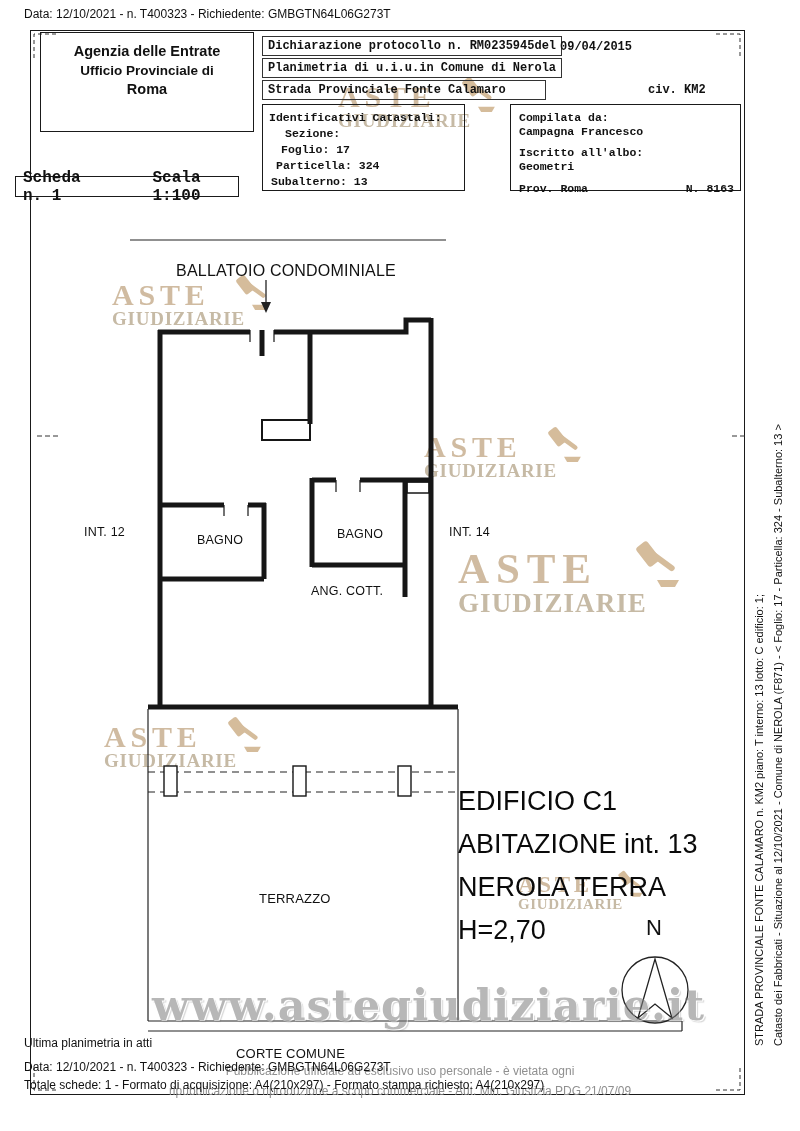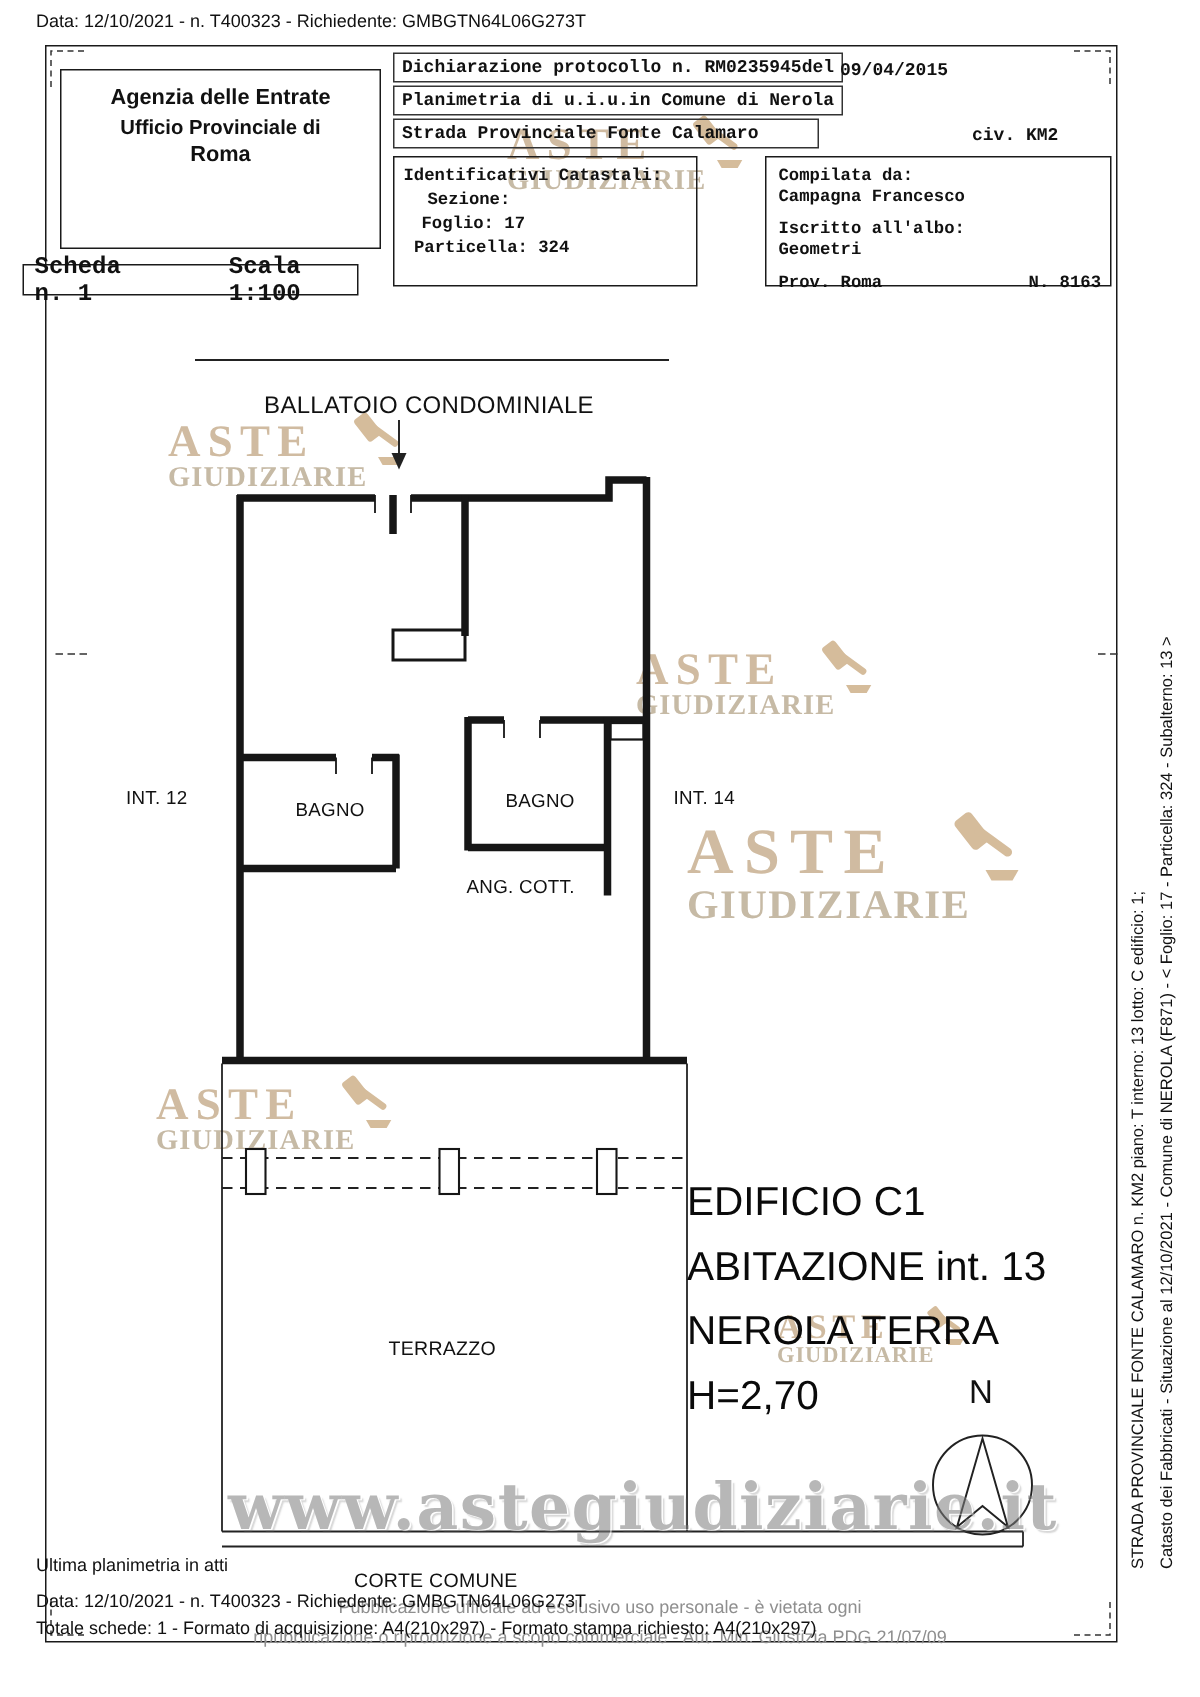--- a/index.html
+++ b/index.html
@@ -8,21 +8,21 @@
     font-family:"Liberation Sans",sans-serif;color:#111;
   }
   .mono{font-family:"Liberation Mono","DejaVu Sans Mono",monospace;font-weight:bold;}
 
   .frame{position:absolute;left:30px;top:30px;width:713px;height:1063px;border:1.5px solid #1a1a1a;z-index:0;}
   .top-line{position:absolute;left:24px;top:7px;font-size:12px;z-index:3;}
 
   .plan-svg{position:absolute;left:0;top:0;z-index:2;pointer-events:none;}
 
   
-  .agency-box{position:absolute;left:40px;top:46px;width:214px;height:120px;border:1.3px solid #1a1a1a;
+  .agency-box{position:absolute;left:40px;top:32px;width:214px;height:100px;border:1.3px solid #1a1a1a;
     box-sizing:border-box;text-align:center;font-weight:bold;padding-top:10px;z-index:3;background:transparent;}
   .agency-l1{font-size:14.5px;margin-bottom:4px;}
   .agency-l2{font-size:16.5px;margin-bottom:7px;letter-spacing:.2px;}
   .agency-l3{font-size:13.5px;margin-bottom:3px;}
   .agency-l4{font-size:14.5px;}
 
   .prot{position:absolute;left:262px;z-index:3;}
   .prot1{top:35px}.prot2{top:57px}.prot3{top:79px}
   .boxed{display:inline-block;border:1px solid #333;padding:2px 5px;min-width:272px;
     font-family:"Liberation Mono","DejaVu Sans Mono",monospace;font-weight:bold;font-size:12px;}
@@ -249,20 +249,21 @@
 <div class="prot prot3">
   <span class="boxed">Strada Provinciale Fonte Calamaro</span>
 </div>
 <div class="civ mono">civ. KM2</div>
 
 <div class="ident-box mono">
   <div class="i0">Identificativi Catastali:</div>
   <div class="i1">Sezione:</div>
   <div class="i2">Foglio: 17</div>
   <div class="i3">Particella: 324</div>
+  <div class="i4">Subalterno: 13</div>
 </div>
 
 <div class="comp-box mono">
   <div>Compilata da:</div>
   <div>Campagna Francesco</div>
   <div class="gap">Iscritto all'albo:</div>
   <div>Geometri</div>
   <div class="prov-row">
     <span>Prov. Roma</span>
     <span>N. 8163</span>

